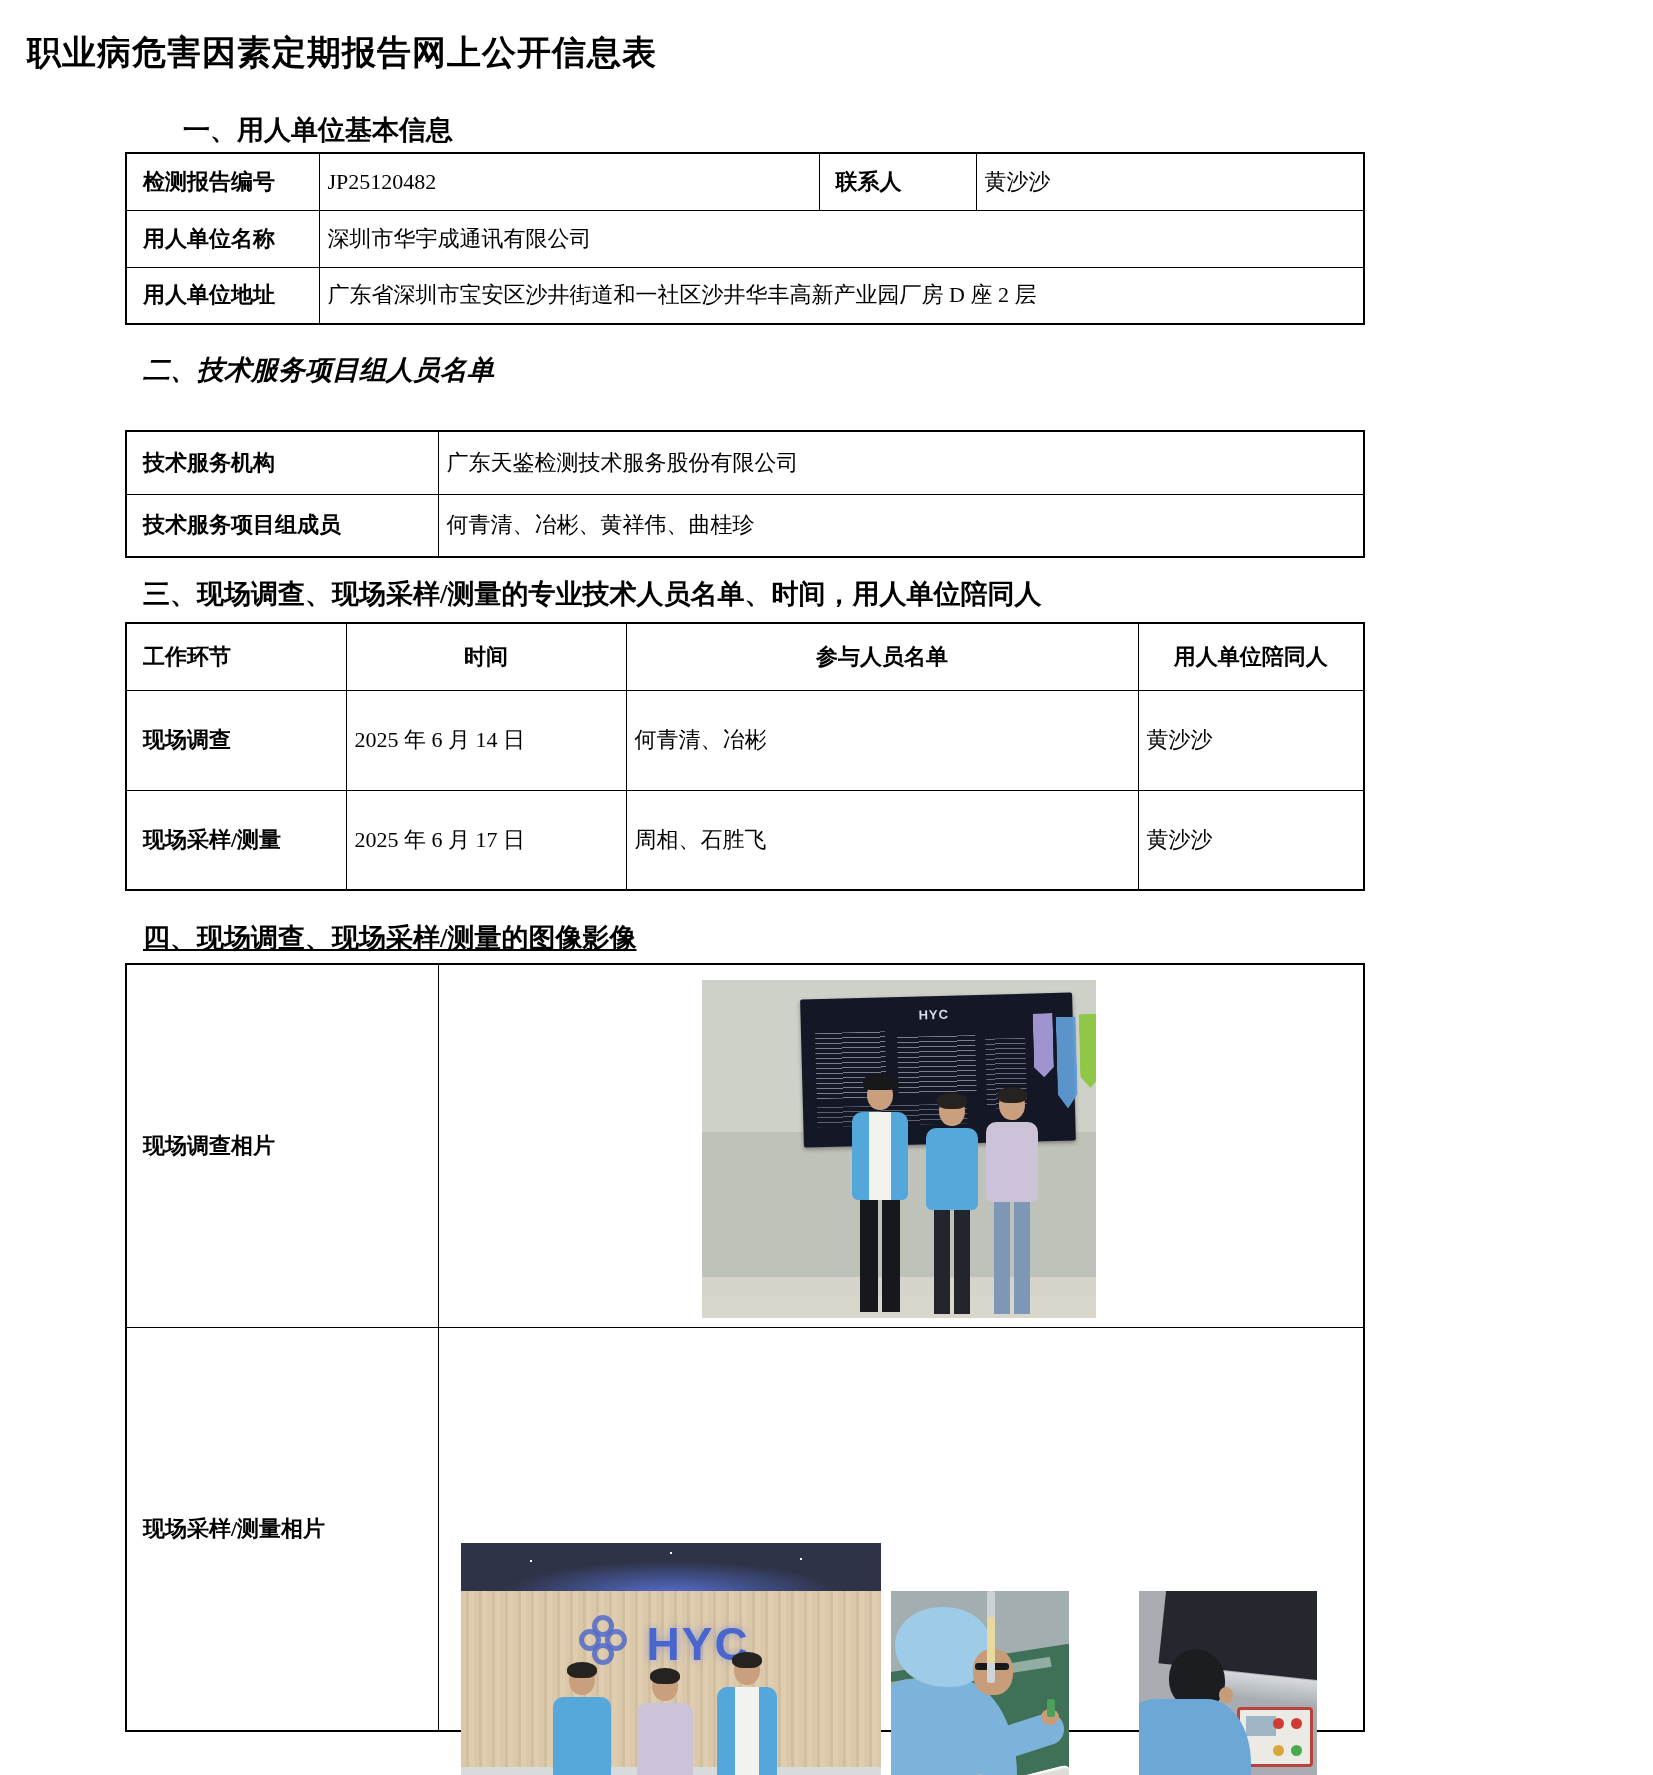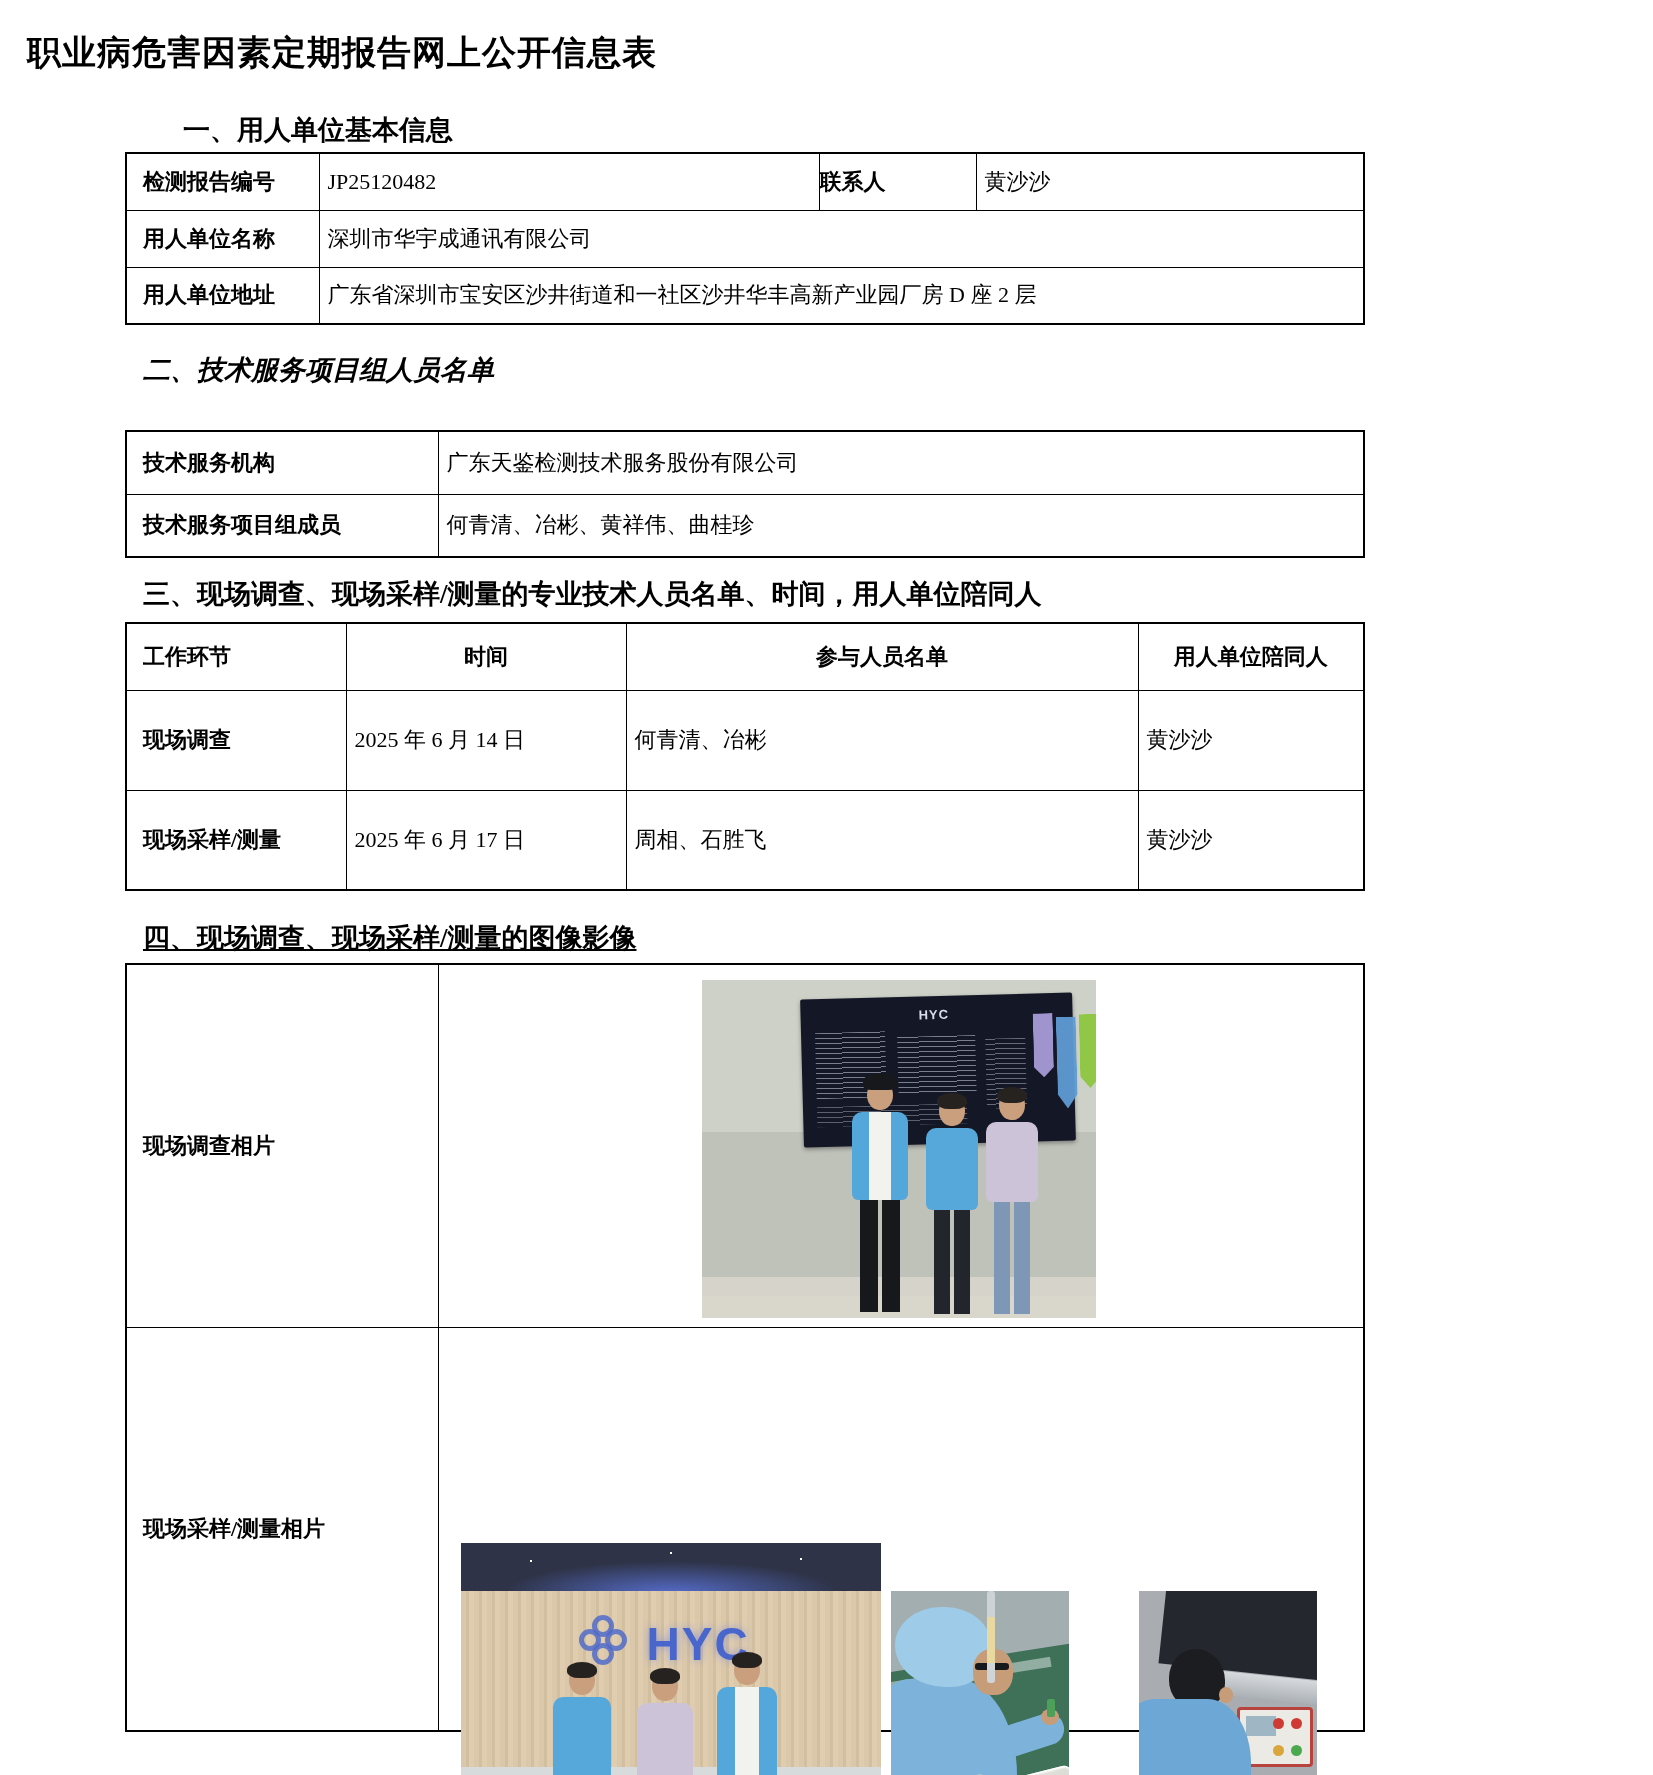--- a/index.html
+++ b/index.html
@@ -140,21 +140,21 @@
     <colgroup>
         <col style="width:193px">
         <col style="width:500px">
         <col style="width:157px">
         <col style="width:388px">
       </colgroup>
     <tbody>
         <tr>
       <td class="lab">检测报告编号</td>
       <td class="ctr">JP25120482</td>
-      <td class="lab ctr" style="padding-left:0">联系人</td>
+      <td class="lab ctr" style="padding-left:16px">联系人</td>
       <td class="ctr">黄沙沙</td>
     </tr>
     <tr>
       <td class="lab">用人单位名称</td>
       <td class="ctr" colspan="3">深圳市华宇成通讯有限公司</td>
     </tr>
     <tr>
       <td class="lab">用人单位地址</td>
       <td class="ctr" colspan="3">广东省深圳市宝安区沙井街道和一社区沙井华丰高新产业园厂房 D 座 2 层</td>
     </tr>

